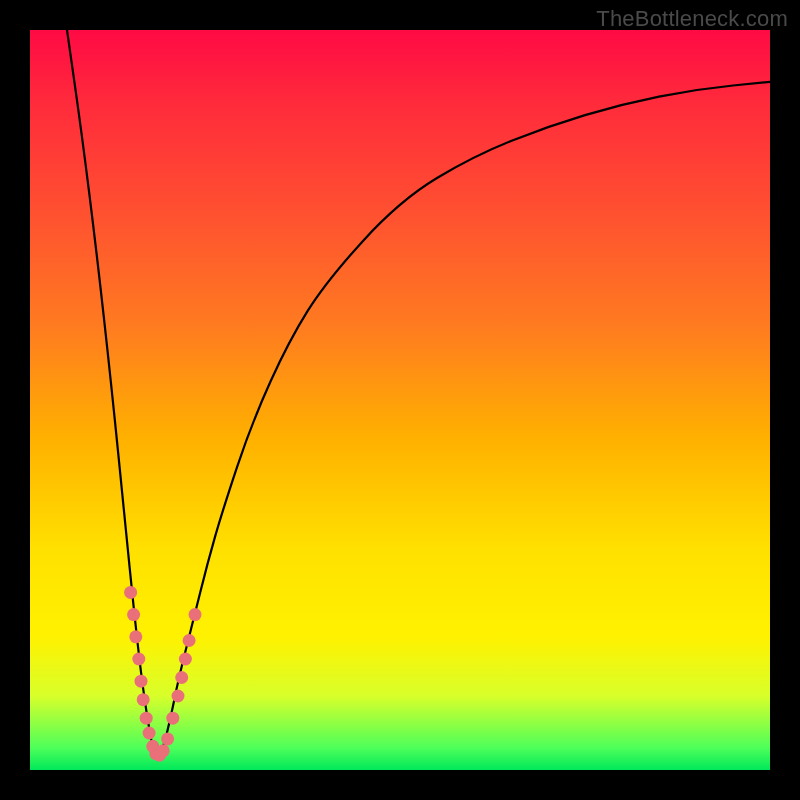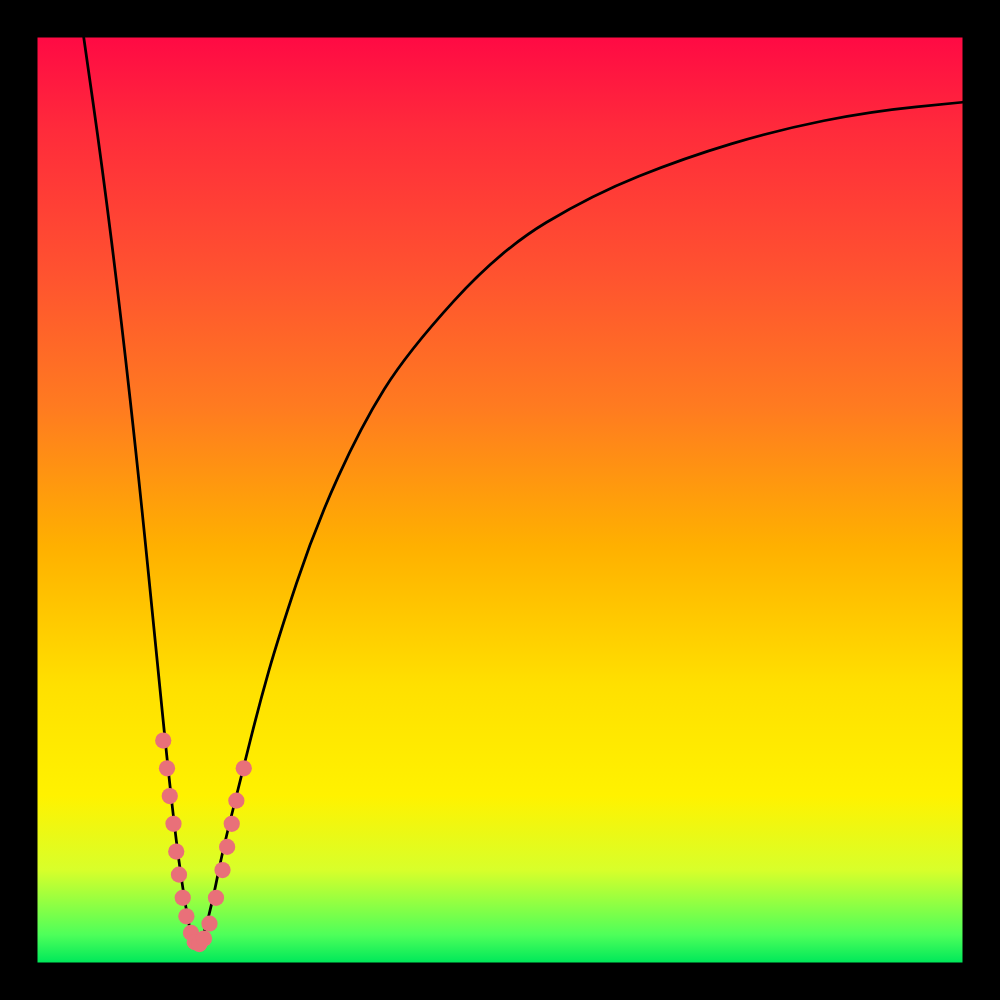--- a/index.html
+++ b/index.html
@@ -84,13 +84,14 @@
           <circle cx="137.6" cy="708.9" r="6.5" fill="#e97079"></circle>
           <circle cx="142.8" cy="688.2" r="6.5" fill="#e97079"></circle>
           <circle cx="148.0" cy="666.0" r="6.5" fill="#e97079"></circle>
           <circle cx="151.7" cy="647.5" r="6.5" fill="#e97079"></circle>
           <circle cx="155.4" cy="629.0" r="6.5" fill="#e97079"></circle>
           <circle cx="159.1" cy="610.5" r="6.5" fill="#e97079"></circle>
           <circle cx="165.0" cy="584.6" r="6.5" fill="#e97079"></circle>
         </g>
     </svg>
   </div>
+  <div class="watermark">TheBottleneck.com</div>
 </div>
 
 </body></html>

